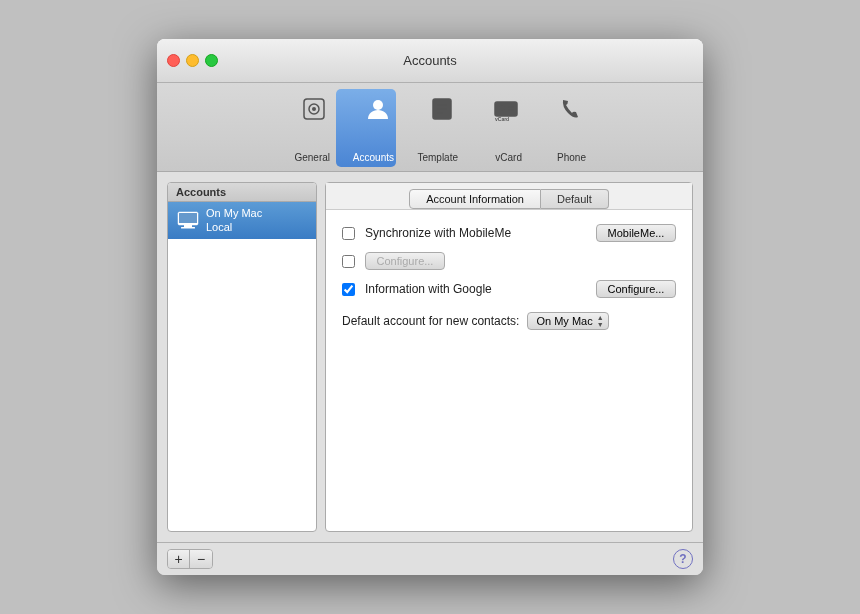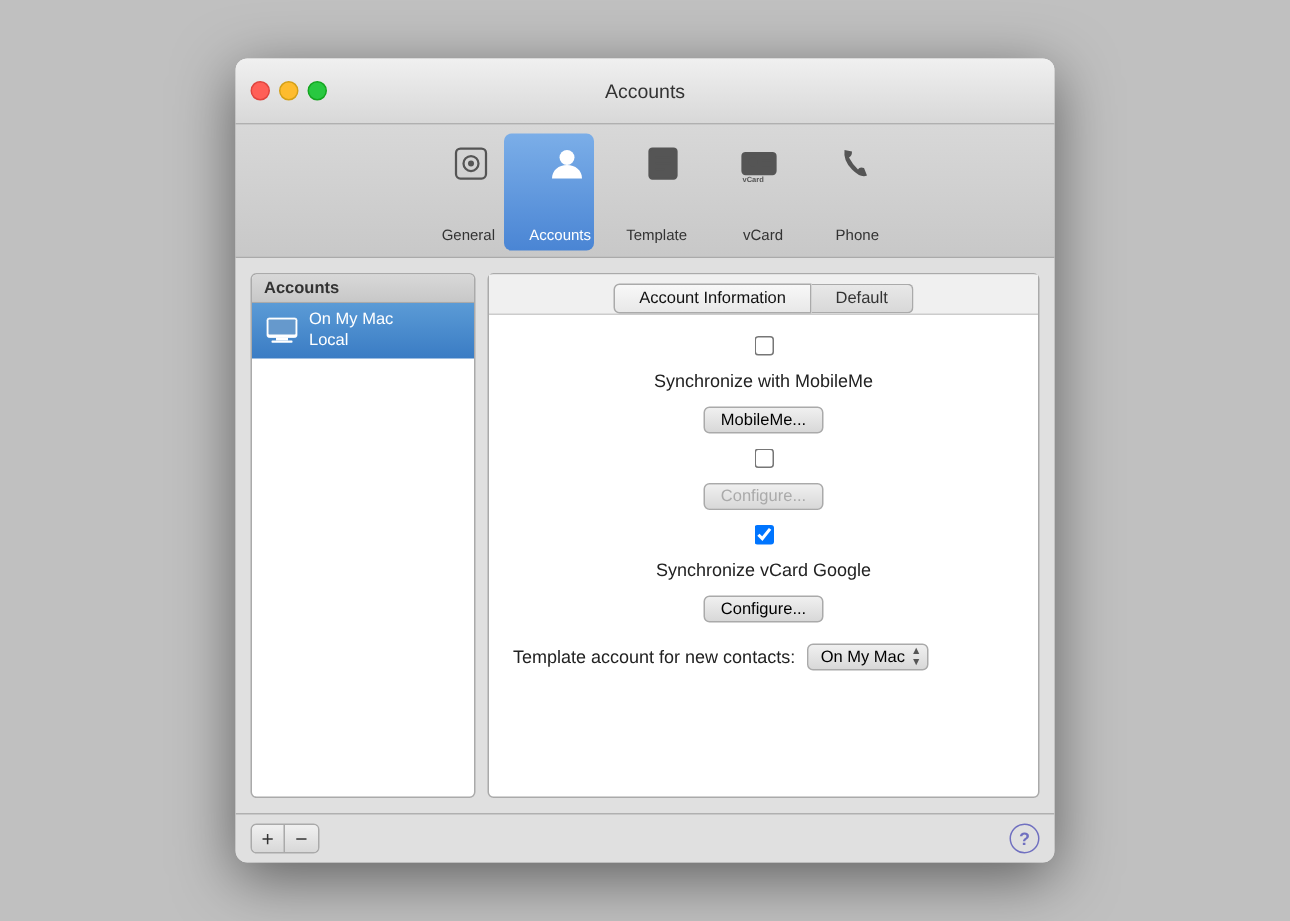--- a/index.html
+++ b/index.html
@@ -202,21 +202,20 @@
     .panel-content {
       padding: 14px 16px;
       flex: 1;
     }
 
     .sync-row {
       display: flex;
       align-items: center;
       margin-bottom: 10px;
       gap: 10px;
-      flex-direction: column;
     }
 
     .sync-row input[type="checkbox"] {
       width: 13px;
       height: 13px;
       cursor: pointer;
       flex-shrink: 0;
     }
 
     .sync-label {
@@ -428,26 +427,26 @@
           <button class="mac-button">MobileMe...</button>
         </div>
 
         <div class="sync-row">
           <input type="checkbox" id="cb-yahoo" style="">
           <button class="mac-button disabled" disabled="">Configure...</button>
         </div>
 
         <div class="sync-row">
           <input type="checkbox" id="cb-google" checked="" style="">
-          <label class="sync-label" for="cb-google">Synchronize vCard Google</label>
+          <label class="sync-label" for="cb-google">Information with Google</label>
           <button class="mac-button">Configure...</button>
         </div>
 
         <div class="default-account-row">
-          <span class="default-label">Template account for new contacts:</span>
+          <span class="default-label">Default account for new contacts:</span>
           <div class="mac-select">
             <span>On My Mac</span>
             <div class="select-arrows">
               <span>▲</span>
               <span>▼</span>
             </div>
           </div>
         </div>
       </div>
     </div>

